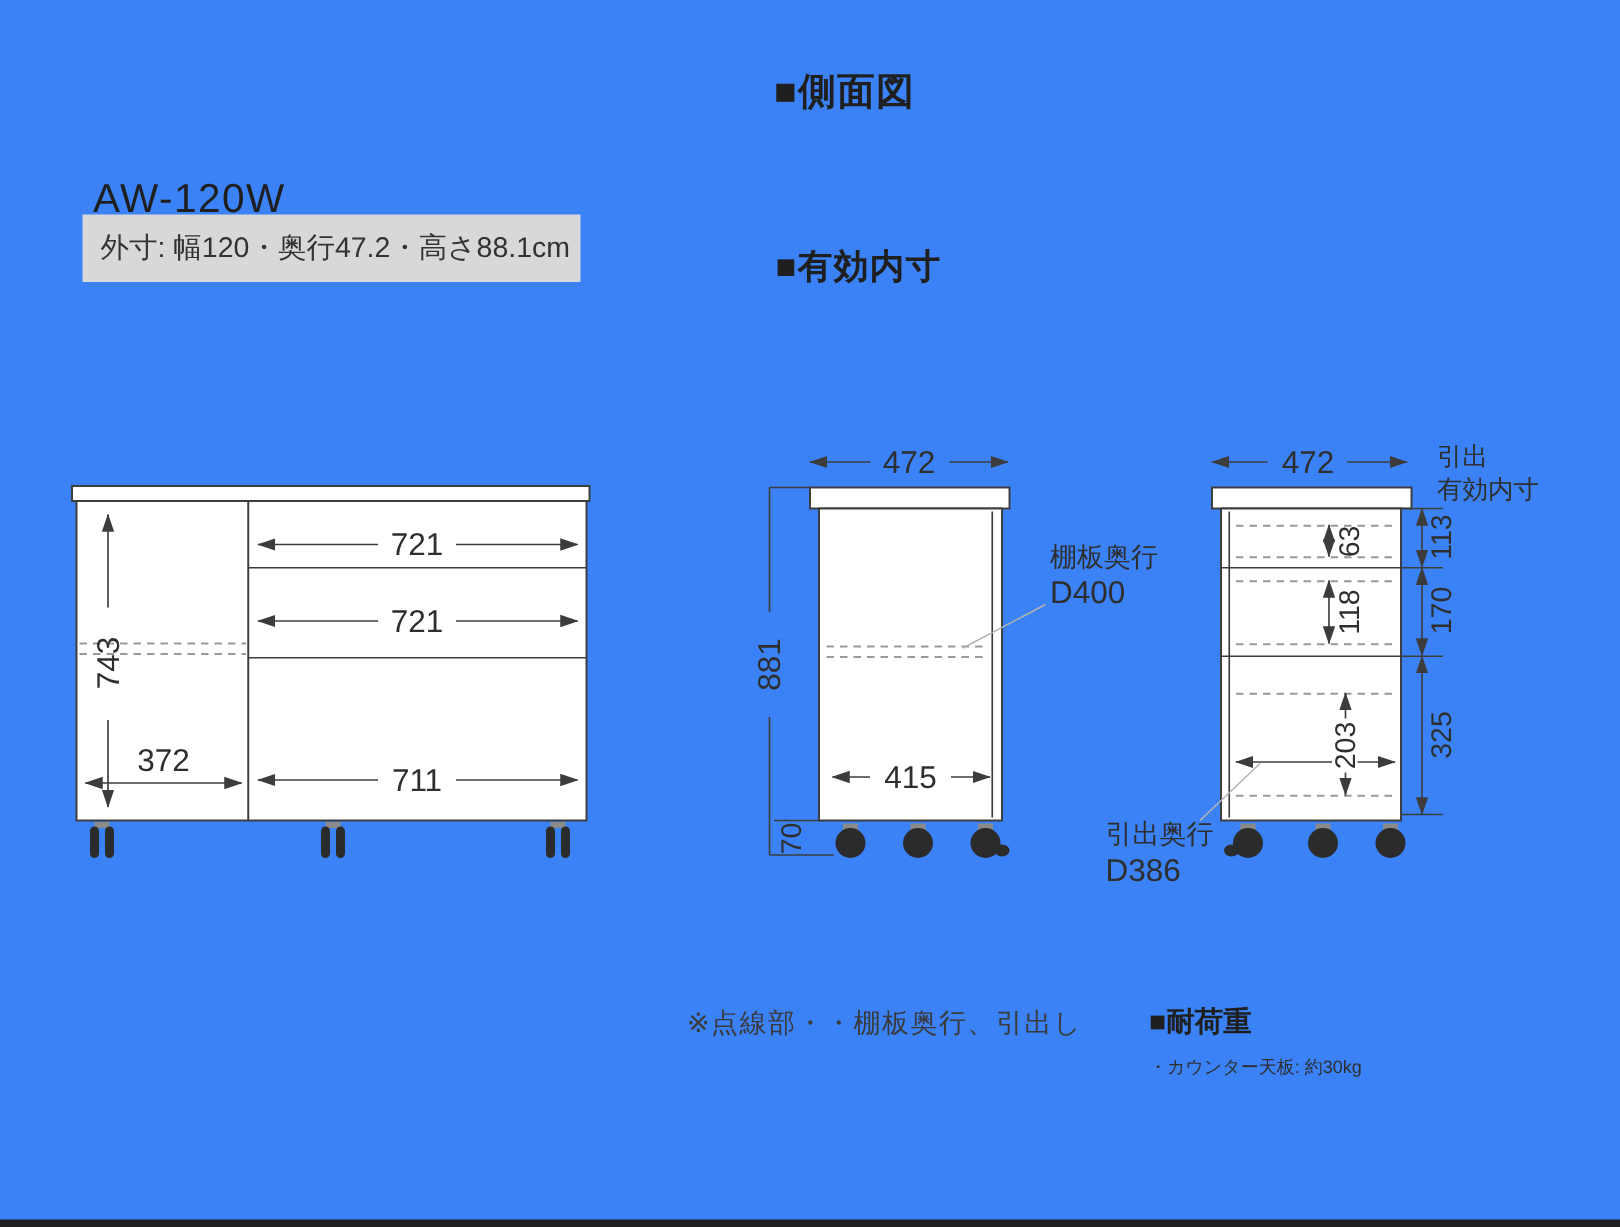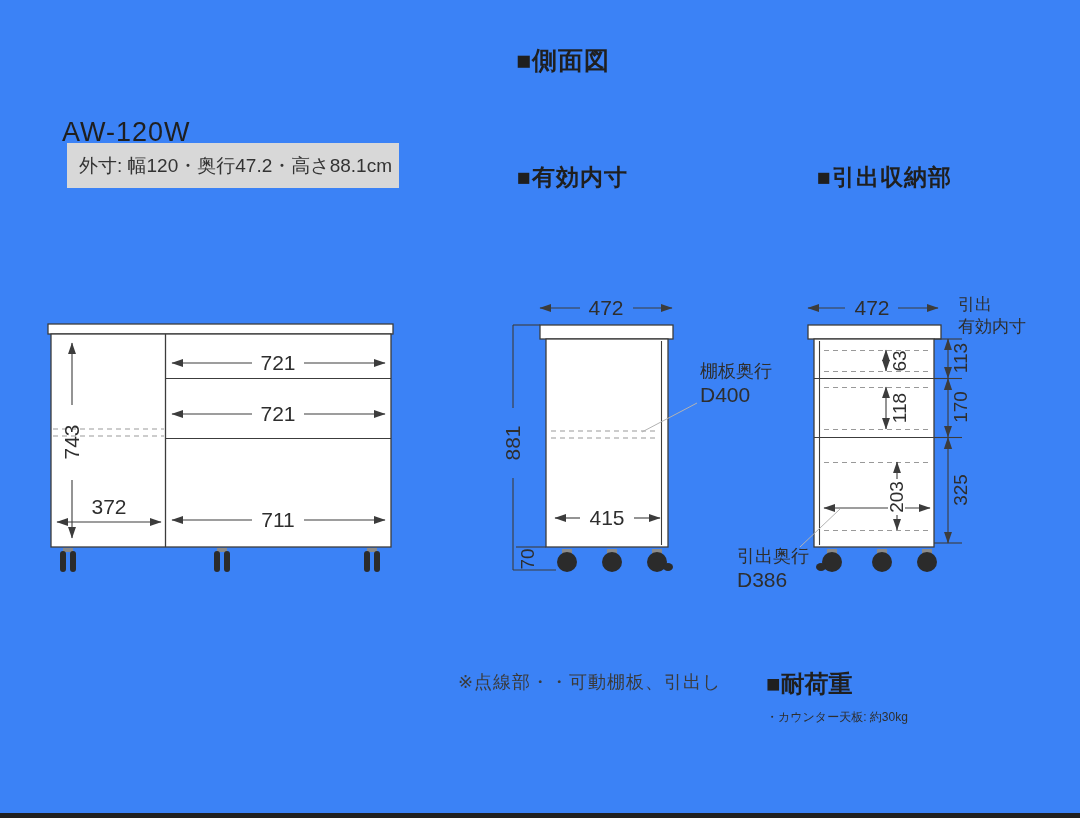--- a/index.html
+++ b/index.html
@@ -9,21 +9,21 @@
   }
   .abs{position:absolute;}
   .page-title{font-size:25px;font-weight:700;letter-spacing:1px;color:#1f1f1f;}
   .model{font-size:27px;font-weight:400;color:#1f1f1f;letter-spacing:1px;}
   .dims-box{
     background:#d8d8d8;width:332px;height:45px;line-height:45px;
     font-size:19px;color:#333333;padding-left:12px;box-sizing:border-box;white-space:nowrap;
   }
   .section-header{font-size:23px;font-weight:700;color:#1f1f1f;letter-spacing:1px;}
   .note{font-size:18px;color:#3a3a3a;letter-spacing:1px;}
-  .load-title{font-size:24px;font-weight:700;color:#1f1f1f;}
+  .load-title{font-size:19px;font-weight:700;color:#1f1f1f;}
   .load-item{font-size:12px;color:#2e2e2e;margin-bottom:10px;white-space:nowrap;}
   .bottom-bar{background:#202020;}
   svg text{fill:#2e2e2e;}
   .dimtxt{font-size:21px;}
   .dimtxt-s{font-size:19px;}
   .lbltxt{font-size:18px;}
   .valtxt{font-size:21px;}
   .anntxt{font-size:17px;}
   .ln{stroke:#3c3c3c;stroke-width:1.3;fill:none;}
   .lnthin{stroke:#3c3c3c;stroke-width:1.1;fill:none;}
@@ -35,24 +35,23 @@
 </style>
 </head>
 <body>
 
 <div class="canvas">
 
   <div class="abs page-title" style="left:516px;top:44px;">■側面図</div>
 
   <div class="abs model" style="left:62px;top:101px;margin-top:16px;">AW-120W</div>
 
-  <div class="abs dims-box" style="left:67px;top:143px;">外寸: 幅120・奥行47.2・高さ88.1cm</div>
+  <div class="abs dims-box" style="left:55px;top:143px;">外寸: 幅120・奥行47.2・高さ88.1cm</div>
 
   <div class="abs section-header" style="left:517px;top:162px;">■有効内寸</div>
-  <div class="abs section-header" style="left:817px;top:162px;">■引出収納部</div>
 
   <svg class="abs" style="left:0;top:0;" width="1080" height="818" viewBox="0 0 1080 818">
     <defs>
       <marker id="arr" viewBox="0 0 10 8" refX="9.5" refY="4" markerWidth="11" markerHeight="9" orient="auto-start-reverse">
         <path d="M0,0.6 L10,4 L0,7.4 Z" fill="#3c3c3c"></path>
       </marker>
     </defs>
 
     <g>
       <rect class="boxfill" x="48" y="324" width="345" height="10"></rect>
@@ -197,21 +196,21 @@
         <rect class="mount" x="877" y="549" width="10" height="5"></rect>
         <rect class="mount" x="922" y="549" width="10" height="5"></rect>
         <circle class="caster" cx="832" cy="562" r="10"></circle>
         <circle class="caster" cx="882" cy="562" r="10"></circle>
         <circle class="caster" cx="927" cy="562" r="10"></circle>
         <ellipse class="caster" cx="821" cy="567" rx="5" ry="4"></ellipse>
       </g>
     </g>
   </svg>
 
-  <div class="abs note" style="left:458px;top:670px;">※点線部・・可動棚板、引出し</div>
+  <div class="abs note" style="left:458px;top:670px;">※点線部・・棚板奥行、引出し</div>
 
   <div class="abs" style="left:766px;top:668px;">
     <div class="load-title">■耐荷重</div>
     <div style="margin-top:9px;">
       <div class="load-item">・カウンター天板: 約30kg</div>
     </div>
   </div>
 
   <div class="abs bottom-bar" style="left:0;top:813px;width:1080px;height:5px;"></div>
 

